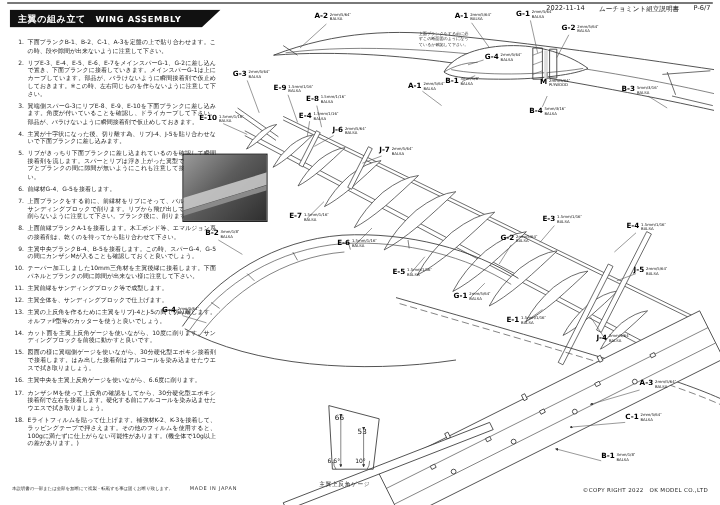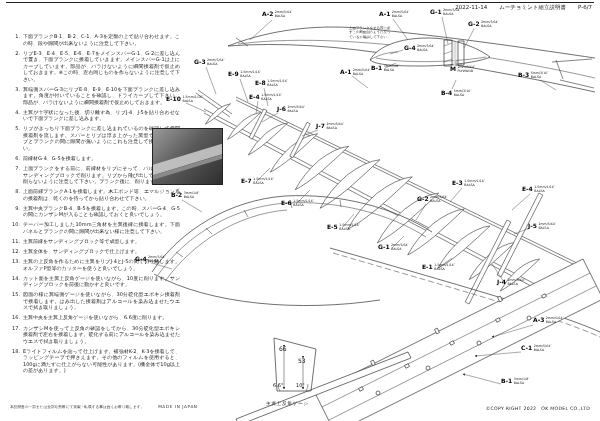--- a/index.html
+++ b/index.html
@@ -168,20 +168,24 @@
       <line x1="438" y1="268" x2="452" y2="258"></line>
       <line x1="504" y1="282" x2="492" y2="264"></line>
       <line x1="182" y1="200" x2="202" y2="212"></line>
       <line x1="152" y1="263" x2="172" y2="269"></line>
       <line x1="533" y1="325" x2="492" y2="337" marker-end="url(#ah)"></line>
       <line x1="521" y1="352" x2="475" y2="356" marker-end="url(#ah)"></line>
       <line x1="501" y1="384" x2="463" y2="374" marker-end="url(#ah)"></line>
     </g>
   </svg>
 
+  <div class="banner">
+    <span class="ja">主翼の組み立て</span>
+    <span class="en">WING ASSEMBLY</span>
+  </div>
   <div class="hdr-right">
     <span>2022-11-14</span>
     <span>ムーチョミント組立説明書</span>
     <span>P-6/7</span>
   </div>
 
   <div class="instr">
     <div class="item">
         <span class="inum">1.</span>
         <span class="itext">下面プランクB-1、B-2、C-1、A-3を定盤の上で貼り合わせます。この時、段や隙間が出来ないように注意して下さい。</span>

